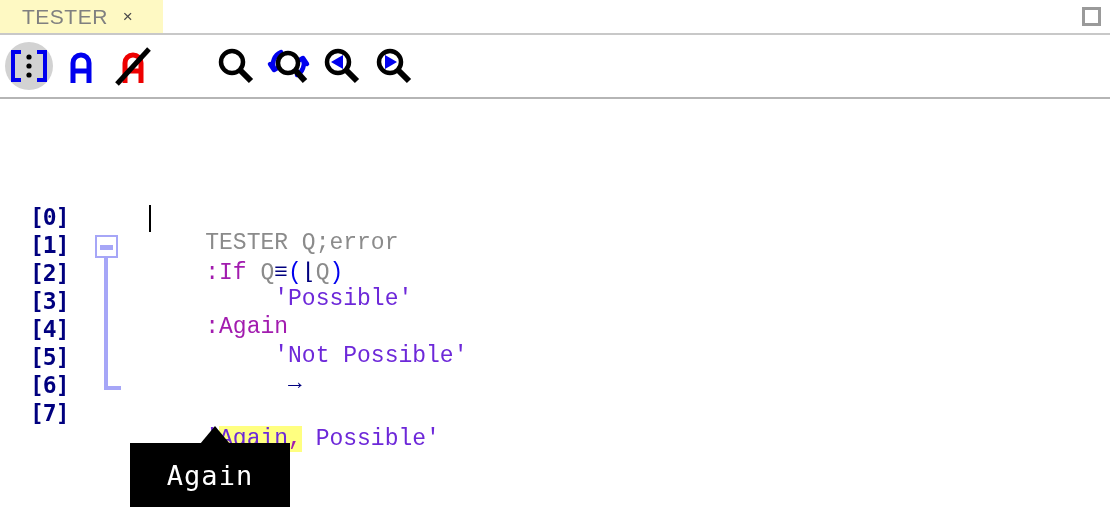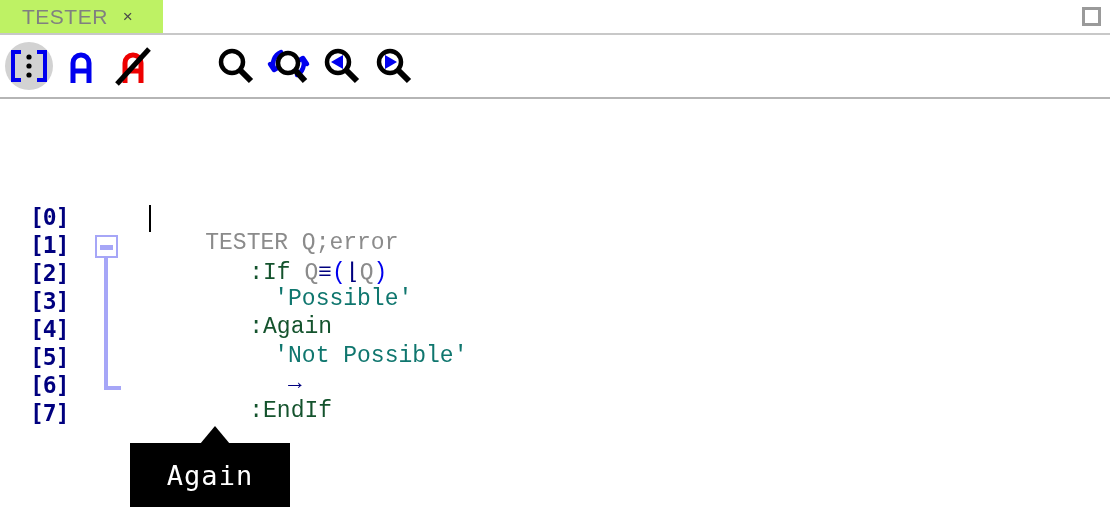--- a/index.html
+++ b/index.html
@@ -21,21 +21,21 @@
     height: 33px;
     background: #ffffff;
     border-bottom: 2px solid #c8c8c8;
   }
   .tab {
     position: absolute;
     left: 0;
     top: 0;
     width: 163px;
     height: 33px;
-    background: #bef264;
+    background: #fef9c3;
     display: flex;
     align-items: center;
     box-sizing: border-box;
     padding-left: 22px;
   }
   .tab-label {
     color: #808080;
     font-size: 21px;
     letter-spacing: 0.5px;
     font-family: "Liberation Sans", sans-serif;
@@ -106,25 +106,25 @@
     letter-spacing: -1px;
   }
   .codetext {
     position: absolute;
     left: 150px;
     font-family: Liberation Mono, monospace;
     font-size: 23px;
     white-space: pre;
   }
   .c-header   { color: #8b8b8b; }
-  .c-keyword  { color: #14532d; margin-left: 44px; }
+  .c-keyword  { color: #a21caf; }
   .c-var      { color: #8b8b8b; }
   .c-prim     { color: #00007f; }
   .c-paren    { color: #0000ee; }
-  .c-string   { color: #0f766e; margin-top: 24px; }
+  .c-string   { color: #6d28d9; margin-top: 24px; }
   .c-branch   { color: #00007f; }
   .hl-yellow  { background: #ffff80; }
 
   .caret {
     position: absolute;
     left: 149px;
     top: 106px;
     width: 2px;
     height: 27px;
     background: #000000;
@@ -304,23 +304,23 @@
   </div>
 
   <div class="codetext" style="top:218px;">
     <span>     </span><span class="c-string">'Not Possible'</span>
   </div>
 
   <div class="codetext" style="top:245px;">
     <span>      </span><span class="c-branch">→</span>
   </div>
 
-  <div class="codetext" style="top:273px;">
-    <span class="c-keyword">:EndIf</span>
-  </div>
-
+
+  <div class="codetext" style="top:301px; left:150px;">
+    <span class="c-string">'</span><span class="c-string hl-yellow">Again</span><span class="c-keyword hl-yellow">,</span><span class="c-string"> Possible'</span>
+  </div>
 
   <div class="tooltip-arrow"></div>
   <div class="tooltip">
     <span class="tooltip-text">Again</span>
   </div>
 
 </div>
 
 </body></html>

